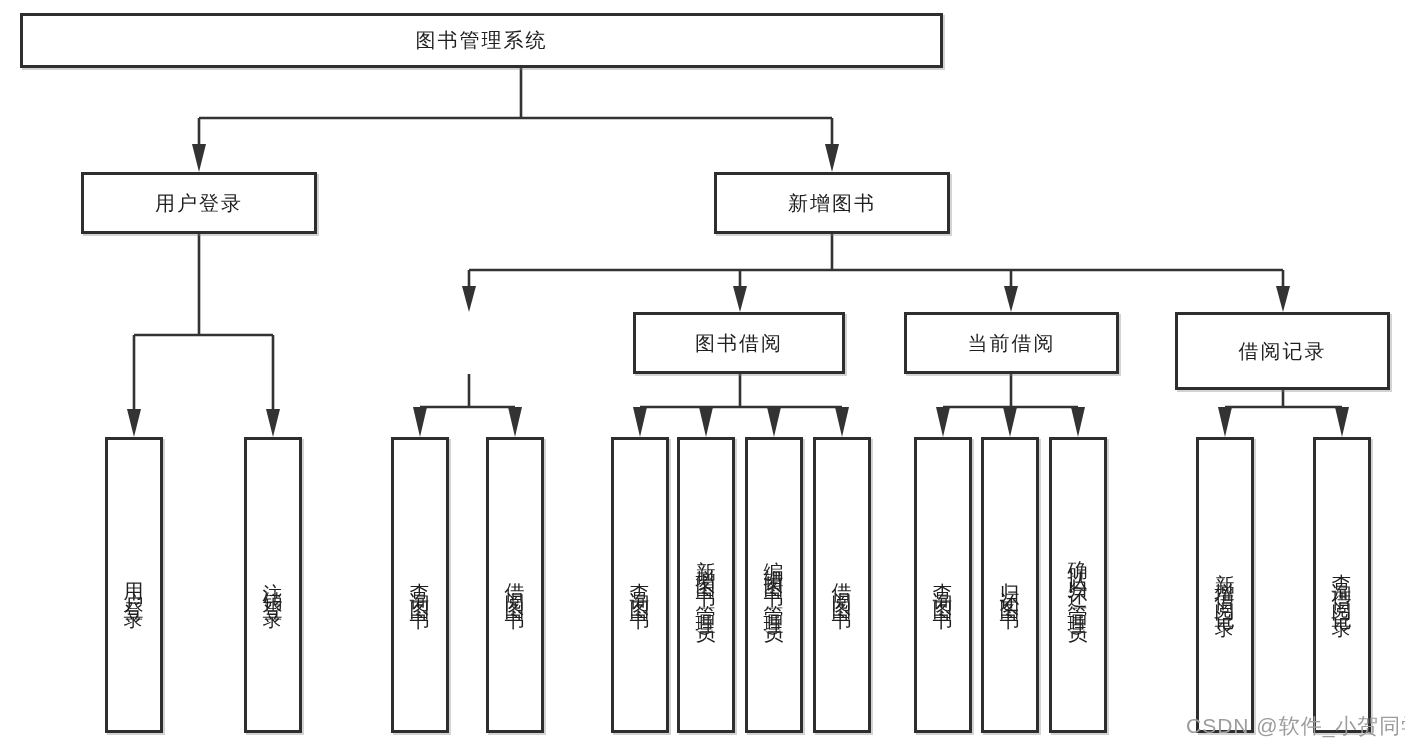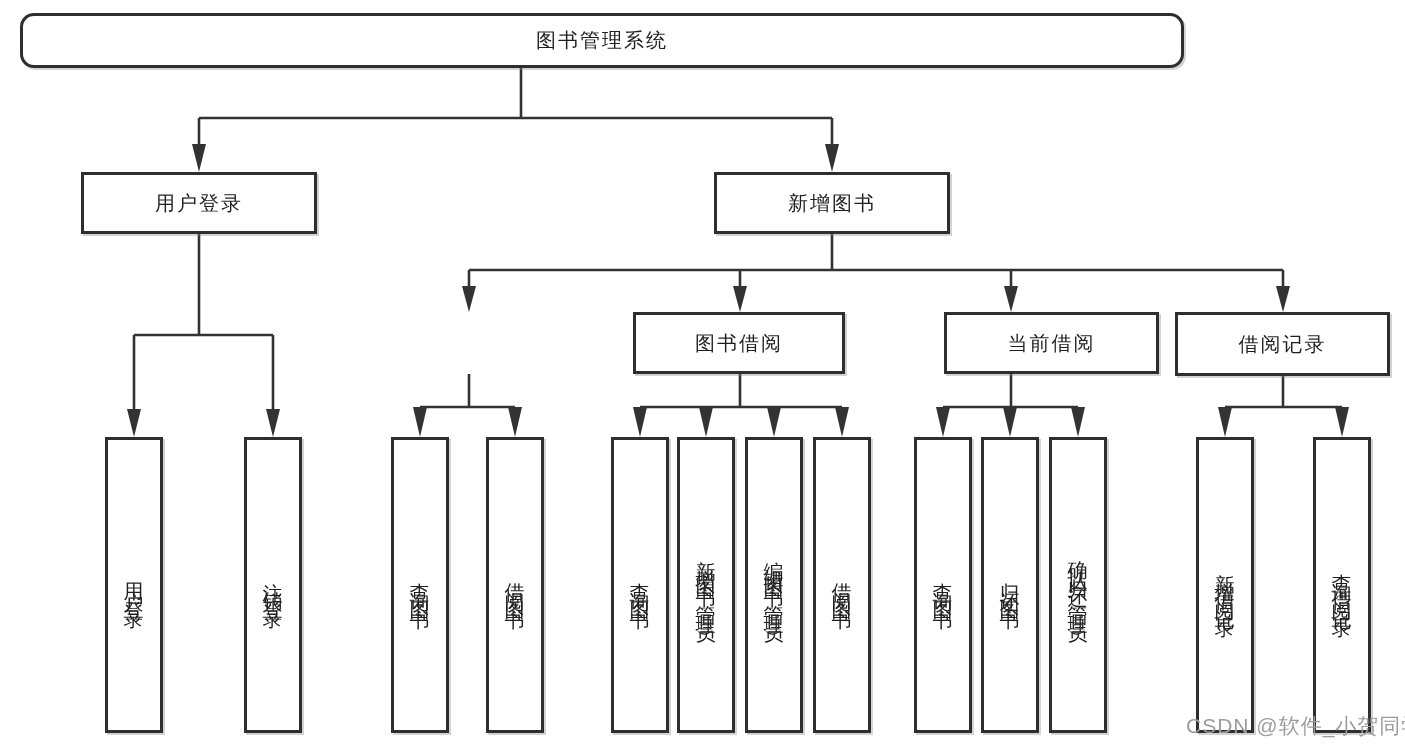--- a/index.html
+++ b/index.html
@@ -107,38 +107,38 @@
 
       <polygon points="936,407 950,407 943,437"></polygon>
       <polygon points="1003,407 1017,407 1010,437"></polygon>
       <polygon points="1071,407 1085,407 1078,437"></polygon>
 
       <polygon points="1218,407 1232,407 1225,437"></polygon>
       <polygon points="1335,407 1349,407 1342,437"></polygon>
     </g>
   </svg>
 
-  <div class="box" style="left:20px; top:13px; width:1164px; height:55px;border-radius:14px;">
+  <div class="box" style="left:20px; top:13px; width:923px; height:55px;">
     <span class="hlabel">图书管理系统</span>
   </div>
 
   <div class="box" style="left:81px; top:172px; width:236px; height:62px;">
     <span class="hlabel">用户登录</span>
   </div>
   <div class="box" style="left:714px; top:172px; width:236px; height:62px;">
     <span class="hlabel">新增图书</span>
   </div>
 
   <div class="box" style="left:633px; top:312px; width:212px; height:62px;">
     <span class="hlabel">图书借阅</span>
   </div>
-  <div class="box" style="left:904px; top:312px; width:215px; height:62px;margin-left:40px;">
+  <div class="box" style="left:904px; top:312px; width:215px; height:62px;">
     <span class="hlabel">当前借阅</span>
   </div>
-  <div class="box" style="left:1175px; top:312px; width:215px; height:64px;">
+  <div class="box" style="left:1175px; top:312px; width:215px; height:78px;">
     <span class="hlabel">借阅记录</span>
   </div>
 
   <div class="box vbox" style="left:105px;">
     <span class="vtext">用户登录</span>
   </div>
   <div class="box vbox" style="left:244px;">
     <span class="vtext">注销登录</span>
   </div>
 

